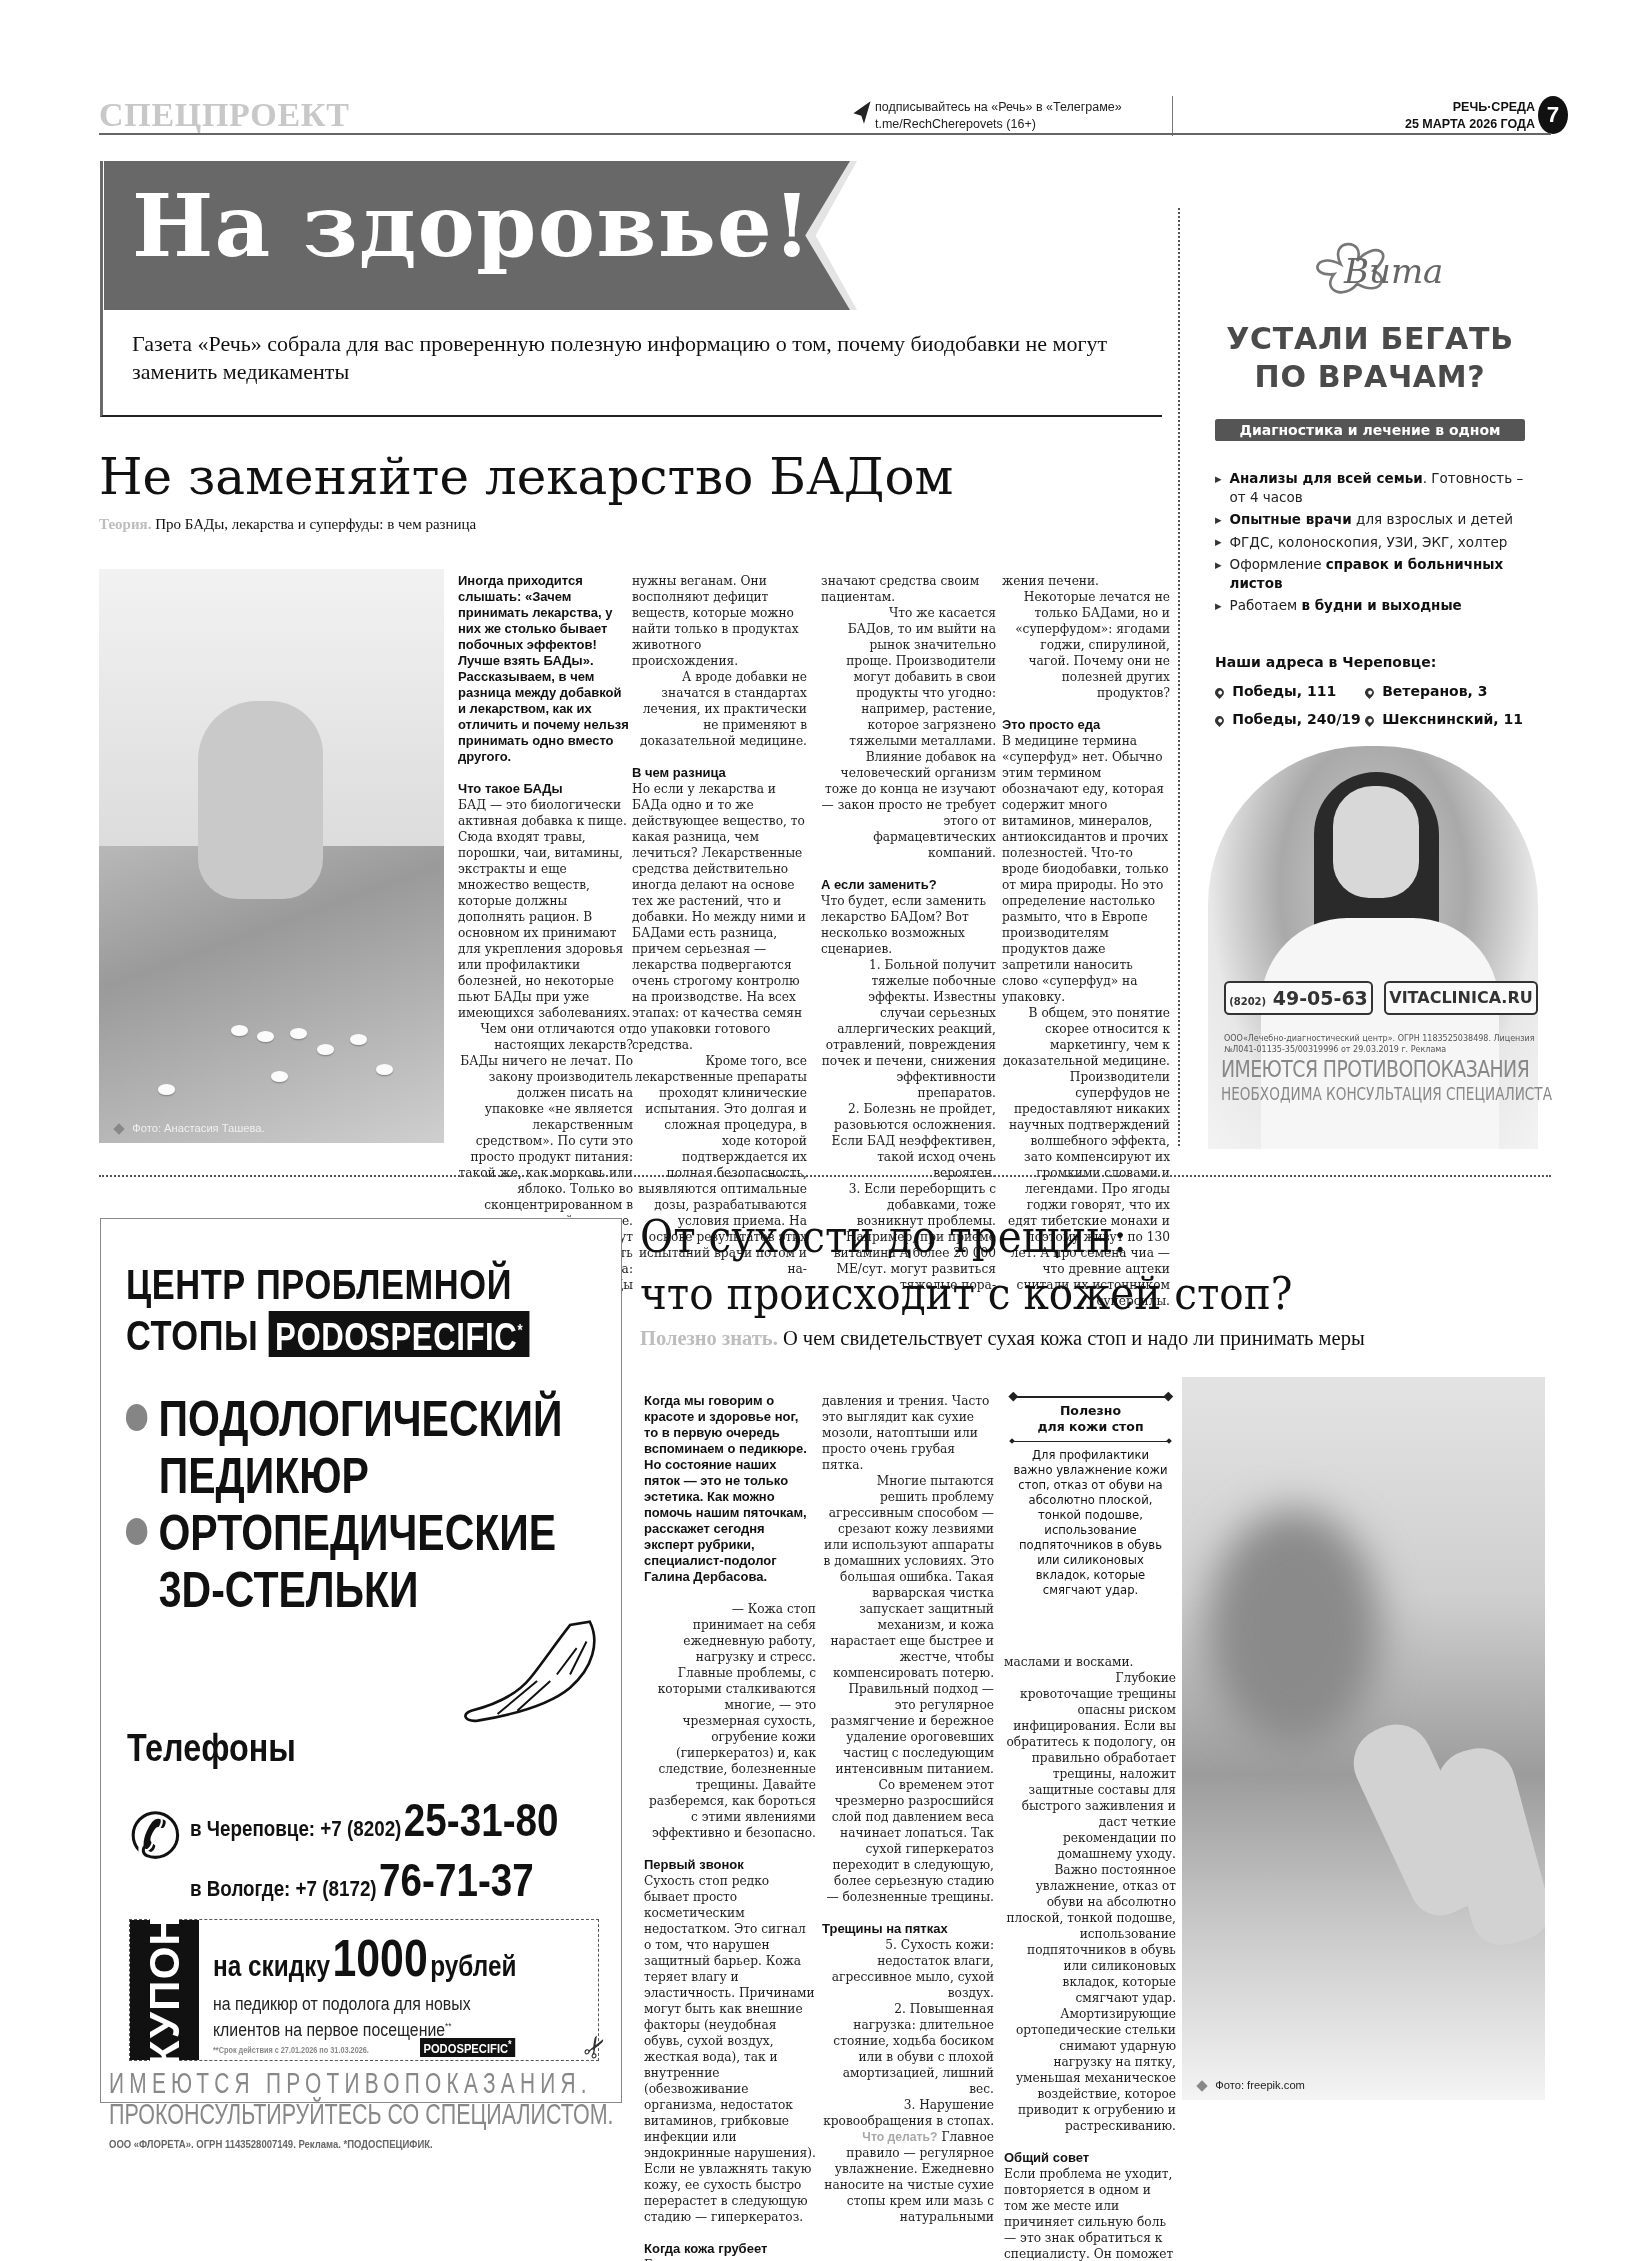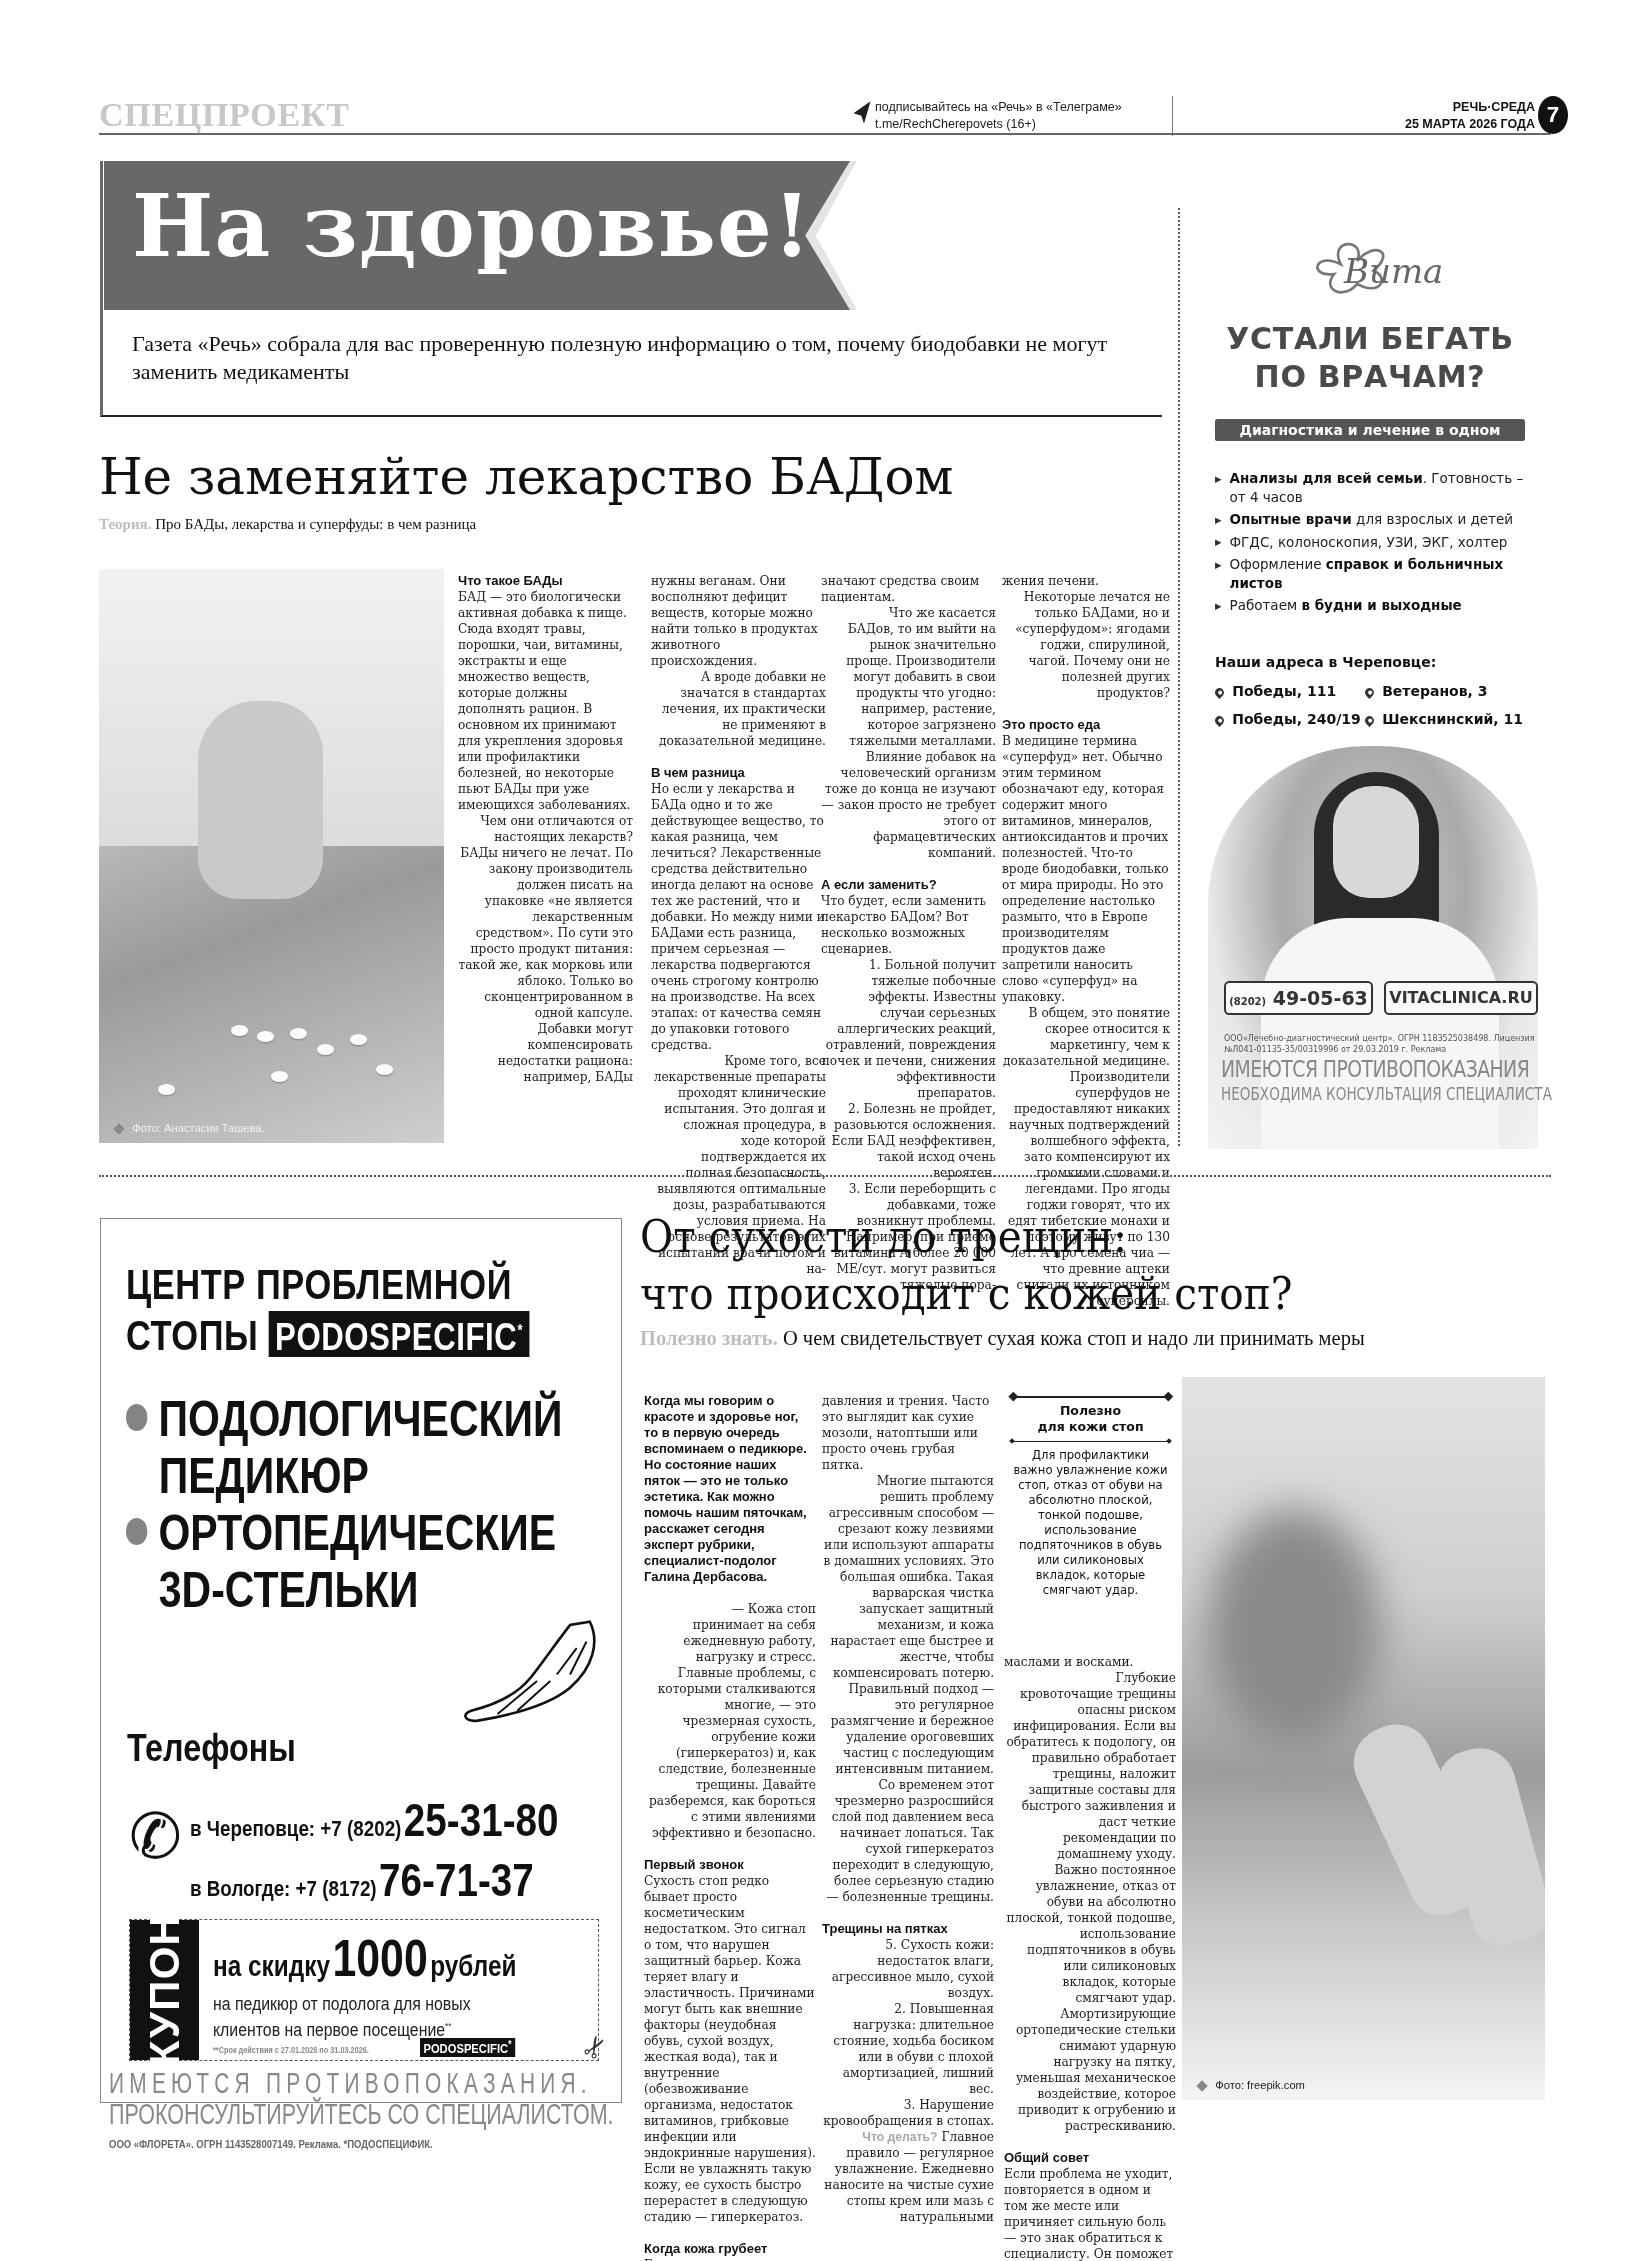--- a/index.html
+++ b/index.html
@@ -37,21 +37,21 @@
 
   .col { position: absolute; font-family: "DejaVu Serif", serif; font-size: 12.2px; line-height: 16px; color: #222; text-align: left; }
   .col p { margin: 0; text-indent: 0; }
   .col p.ind { text-indent: 20px; text-align: right; }
   .col .lead { font-family: "Liberation Sans", sans-serif; font-weight: bold; font-size: 13px; line-height: 16px; color: #111; margin-bottom: 16px; }
   .col .sub { font-family: "Liberation Sans", sans-serif; font-weight: bold; font-size: 13px; margin-top: 16px; color: #111; }
   .col .sub:first-child { margin-top: 0; }
   .col .q { color: #a8a8a8; font-family: "Liberation Sans", sans-serif; font-weight: bold; }
 
   .a1-c1 { left: 458px; top: 573px; width: 175px; }
-  .a1-c2 { left: 651px; top: 573px; width: 175px; }
+  .a1-c2 { left: 632px; top: 573px; width: 175px; }
   .a1-c3 { left: 821px; top: 573px; width: 175px; }
   .a1-c4 { left: 1002px; top: 573px; width: 168px; }
 
   
   .vita-dotline { left: 1178px; top: 208px; width: 0; height: 938px; border-left: 2.6px dotted #555; }
   .vita { left: 1195px; top: 198px; width: 350px; height: 951px; }
   .vita-logo { position: absolute; left: 86px; top: 40px; width: 185px; height: 59px; }
   .vita-logo-text { position: absolute; left: 149px; top: 53px; font-family: "DejaVu Serif", serif; font-style: italic; font-size: 34px; color: #666; }
   .vita-headline { position: absolute; left: 0; top: 122px; width: 350px; text-align: center; font-family: "DejaVu Sans", sans-serif; font-weight: bold; font-size: 30px; line-height: 38px; color: #4a4a4a; letter-spacing: 0.7px; }
   .vita-pill { position: absolute; left: 20px; top: 221px; width: 310px; height: 22.4px; border-radius: 2.6px; background: #555; color: #fff; text-align: center; font-family: "DejaVu Sans", sans-serif; font-weight: bold; font-size: 14px; line-height: 22.4px; }
@@ -166,20 +166,21 @@
   <div class="pill" style="left:251px;top:465px"></div>
   <div class="pill" style="left:172px;top:502px"></div>
   <div class="pill" style="left:277px;top:495px"></div>
   <div class="pill" style="left:59px;top:515px"></div>
   <div class="photo-caption">
     <span class="diamond"></span><span>Фото: Анастасия Ташева.</span>
   </div>
 </div>
 
 <div class="col a1-c1">
+  <p class="lead">Иногда приходится слышать: «Зачем принимать лекарства, у них же столько бывает побочных эффектов! Лучше взять БАДы». Рассказываем, в чем разница между добавкой и лекарством, как их отличить и почему нельзя принимать одно вместо другого.</p>
   <p class="sub">Что такое БАДы</p>
   <p>БАД — это биологически активная добавка к пище. Сюда входят травы, порошки, чаи, витамины, экстракты и еще множество веществ, которые должны дополнять рацион. В основном их принимают для укрепления здоровья или профилактики болезней, но некоторые пьют БАДы при уже имеющихся заболеваниях.</p>
   <p class="ind">Чем они отличаются от настоящих лекарств? БАДы ничего не лечат. По закону производитель должен писать на упаковке «не является лекарственным средством». По сути это просто продукт питания: такой же, как морковь или яблоко. Только во сконцентрированном в одной капсуле.</p>
   <p class="ind">Добавки могут компенсировать недостатки рациона: например, БАДы</p>
 </div>
 <div class="col a1-c2">
   <p>нужны веганам. Они восполняют дефицит веществ, которые можно найти только в продуктах животного происхождения.</p>
   <p class="ind">А вроде добавки не значатся в стандартах лечения, их практически не применяют в доказательной медицине.</p>
   <p class="sub">В чем разница</p>
   <p>Но если у лекарства и БАДа одно и то же действующее вещество, то какая разница, чем лечиться? Лекарственные средства действительно иногда делают на основе тех же растений, что и добавки. Но между ними и БАДами есть разница, причем серьезная — лекарства подвергаются очень строгому контролю на производстве. На всех этапах: от качества семян до упаковки готового средства.</p>

